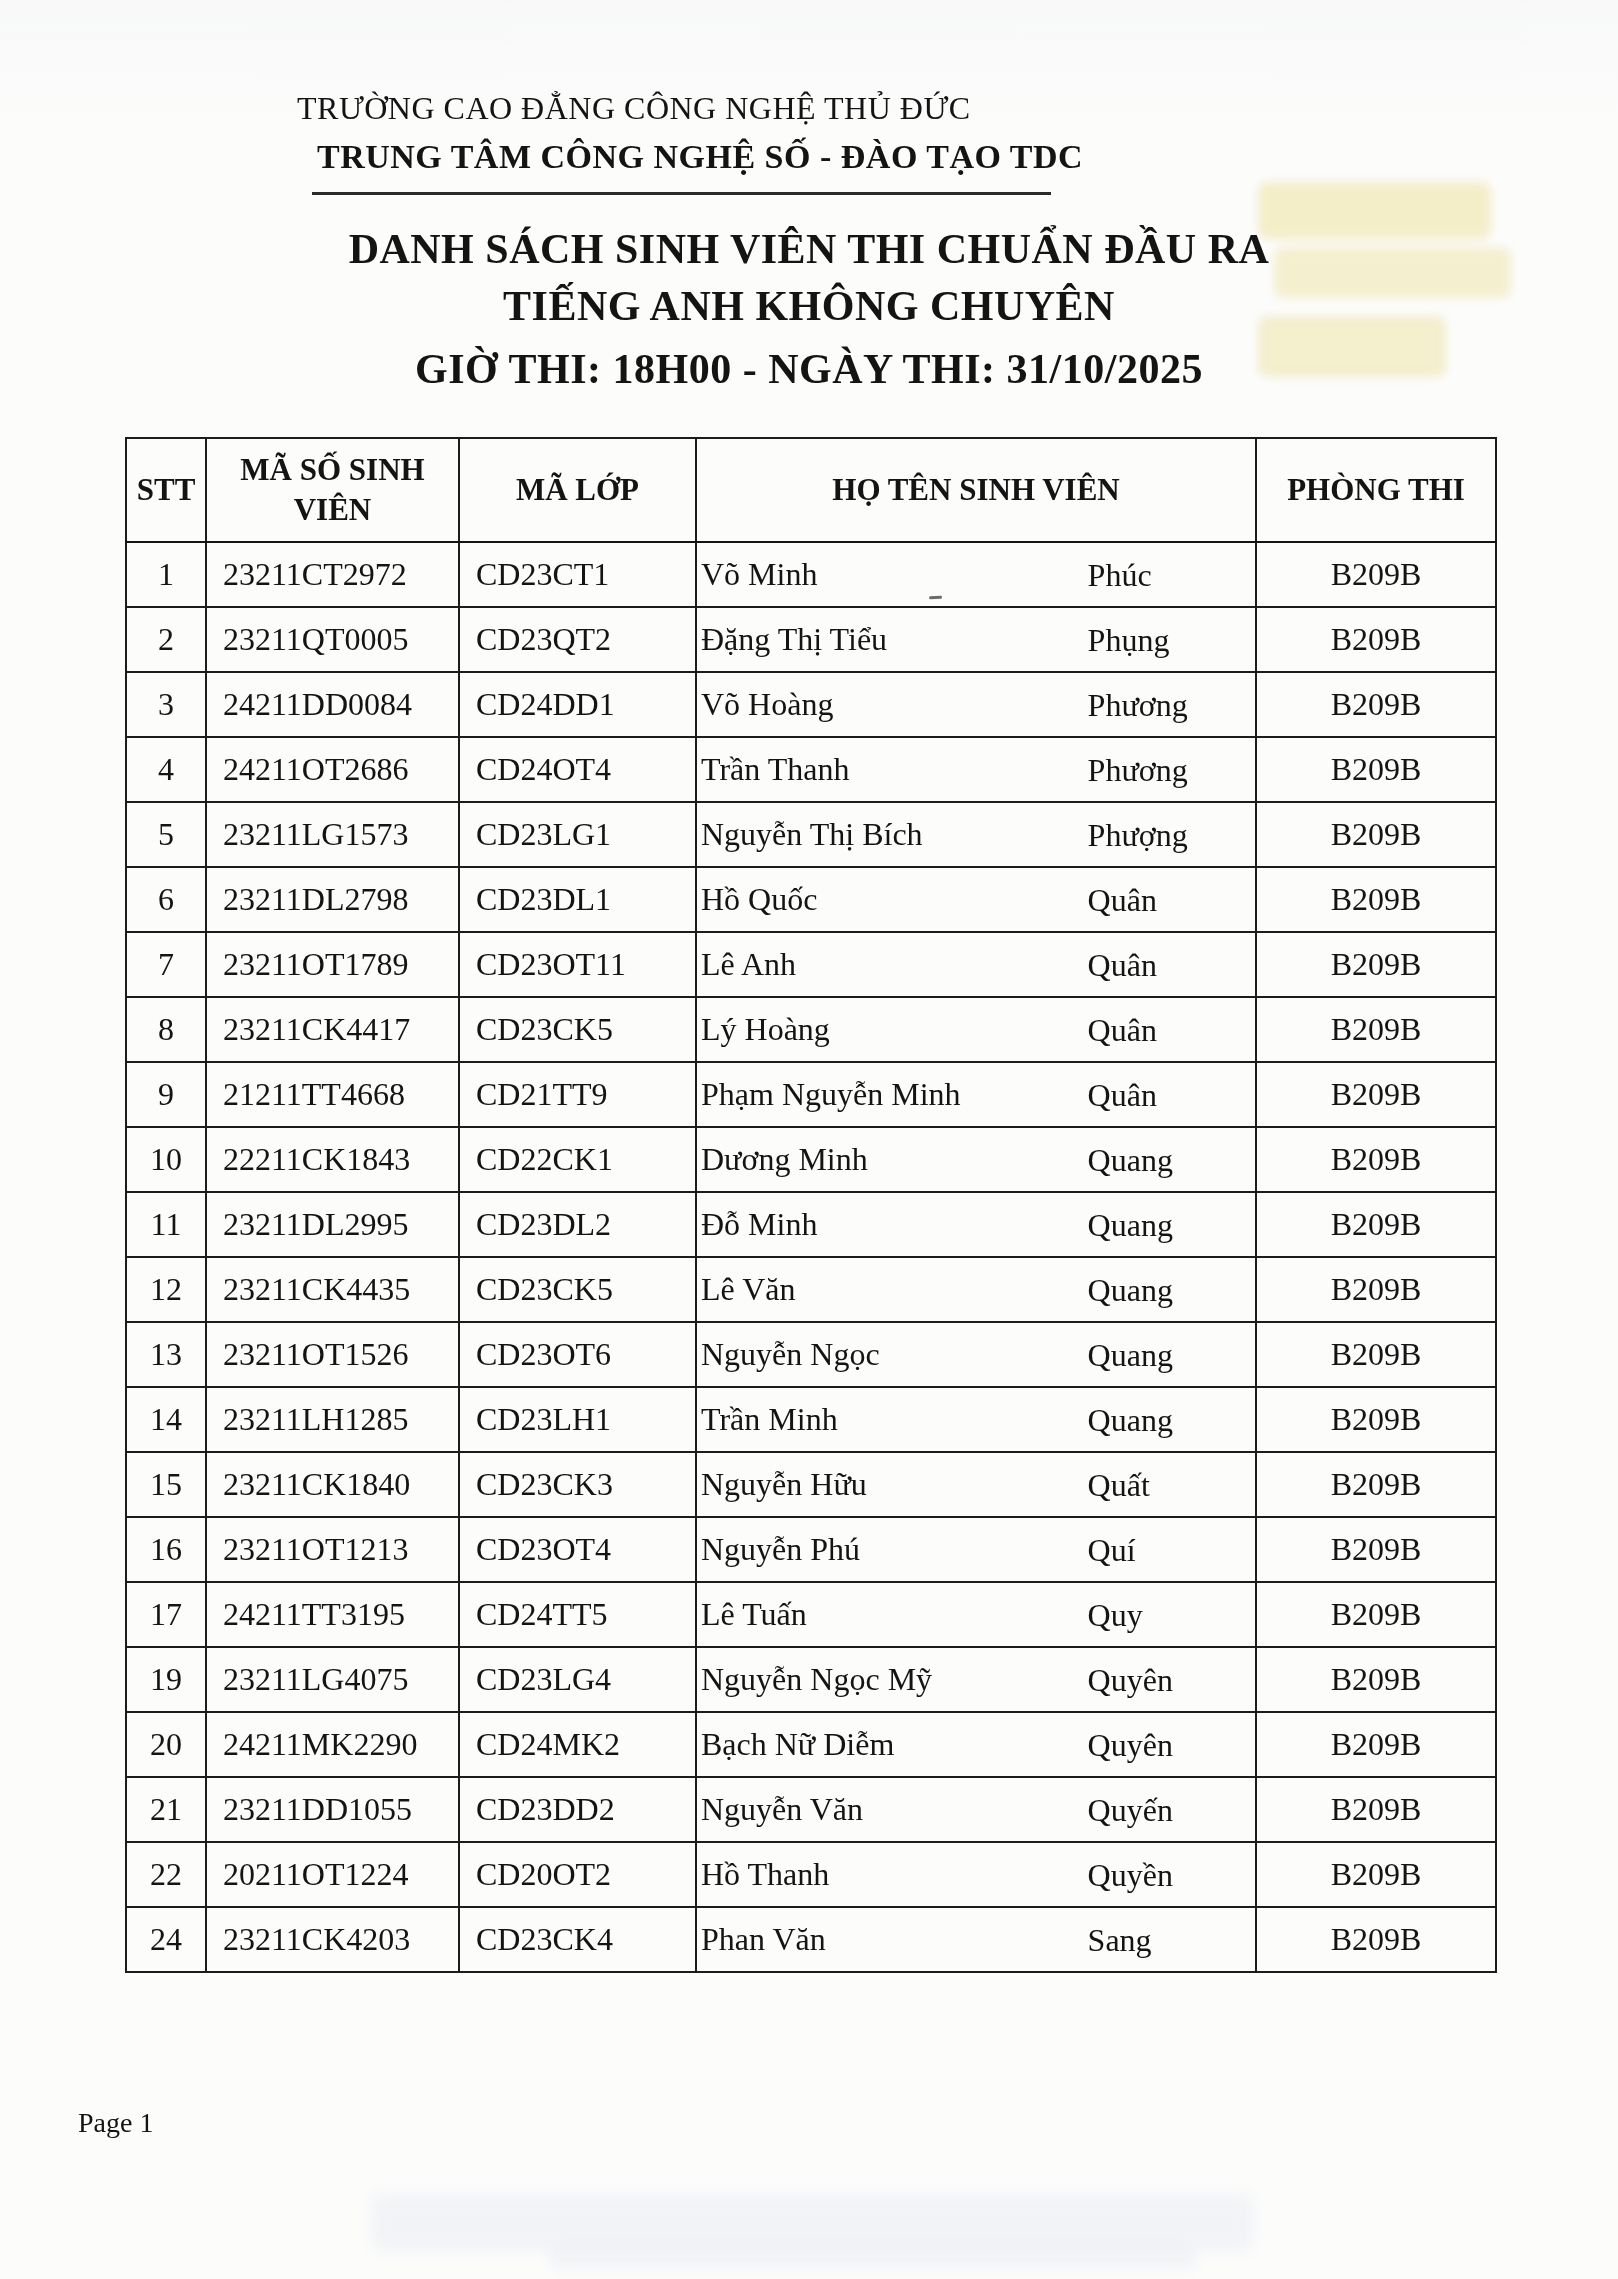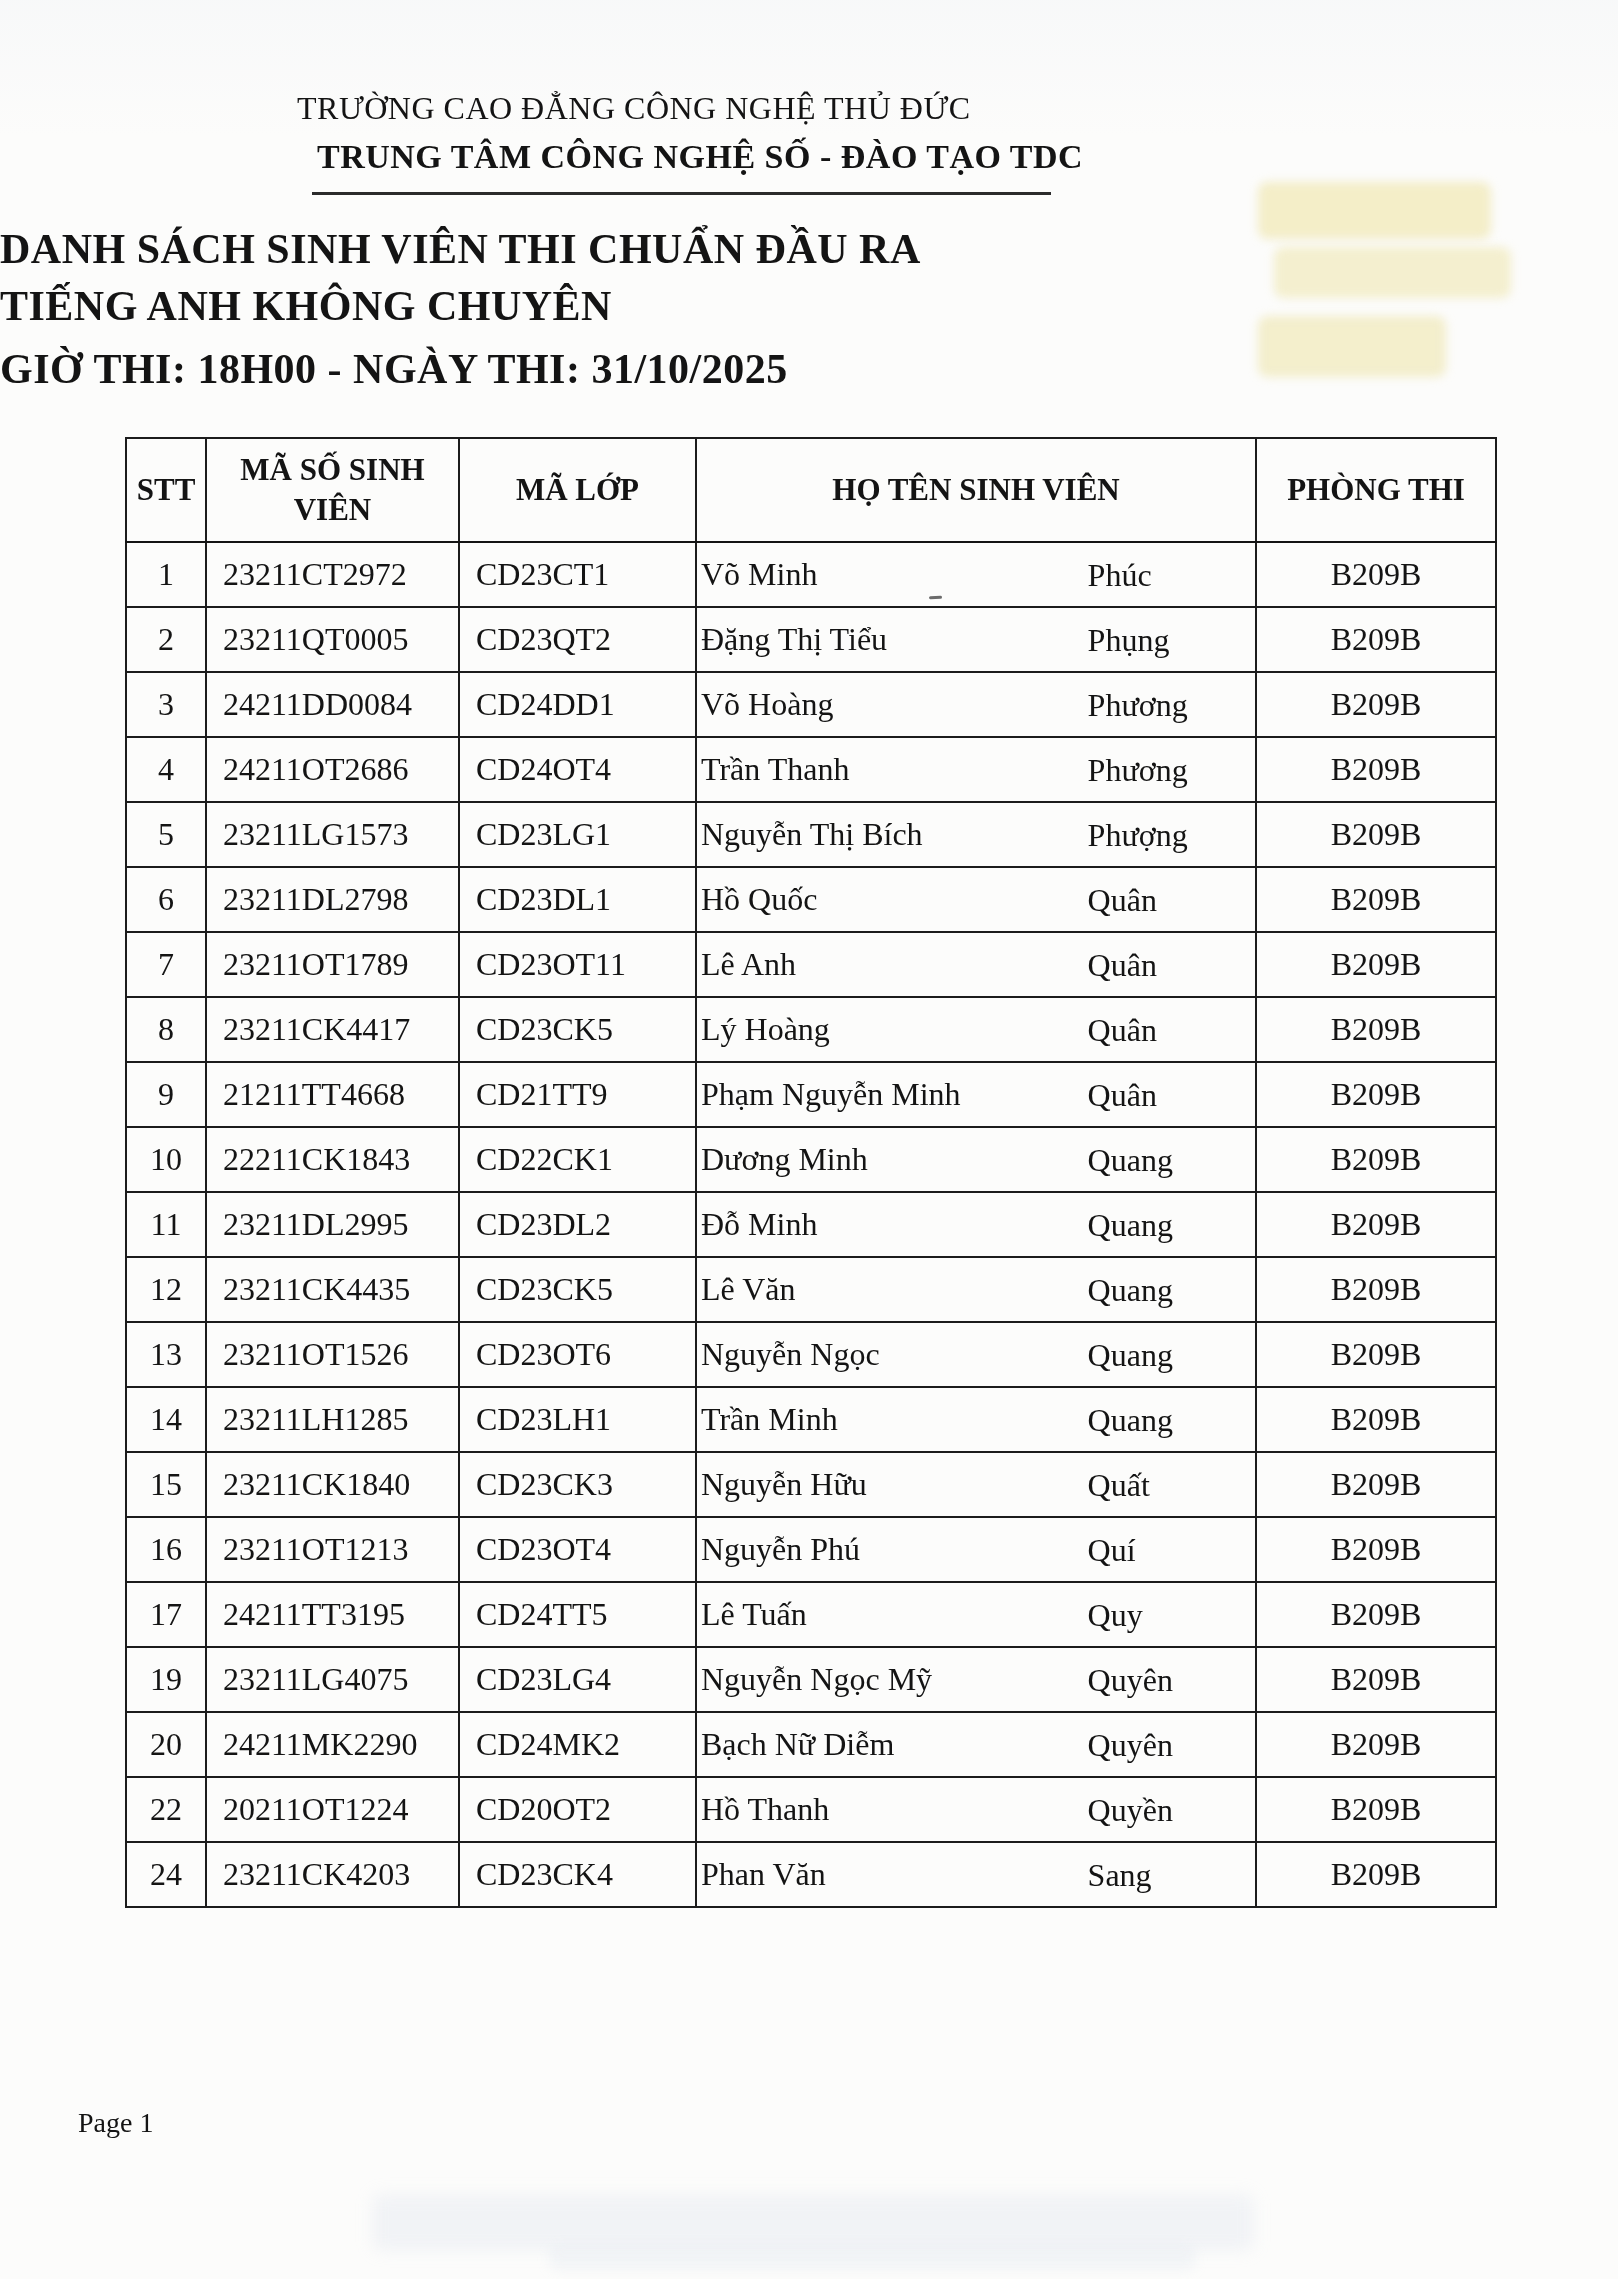--- a/index.html
+++ b/index.html
@@ -28,21 +28,21 @@
     font-size: 34px; font-weight: bold; letter-spacing: 0.5px; white-space: nowrap; margin-left: 43px;
   }
   .org-underline {
     position: absolute; left: 312px; top: 192px; width: 739px; height: 2.9px;
     background: #2b2b2b;
   }
 
   
   .doc-title {
     position: absolute; left: 0; right: 0;
-    text-align: left; font-size: 42px; font-weight: bold;
+    text-align: center; font-size: 42px; font-weight: bold;
     letter-spacing: 0.5px; white-space: nowrap;
   }
   .t1 { top: 225px; }
   .t2 { top: 282px; }
   .t3 { top: 345px; }
 
   
   table.exam-table {
     position: absolute; left: 125px; top: 437px; width: 1370px;
     border-collapse: collapse; table-layout: fixed;
@@ -255,20 +255,27 @@
           <td class="cell-c">B209B</td>
         </tr>
         <tr>
           <td class="cell-c">20</td>
           <td class="cell-l">24211MK2290</td>
           <td class="cell-l">CD24MK2</td>
           <td class="name-cell"><span class="family">Bạch Nữ Diễm</span><span class="given">Quyên</span></td>
           <td class="cell-c">B209B</td>
         </tr>
         <tr>
+          <td class="cell-c">21</td>
+          <td class="cell-l">23211DD1055</td>
+          <td class="cell-l">CD23DD2</td>
+          <td class="name-cell"><span class="family">Nguyễn Văn</span><span class="given">Quyến</span></td>
+          <td class="cell-c">B209B</td>
+        </tr>
+        <tr>
           <td class="cell-c">22</td>
           <td class="cell-l">20211OT1224</td>
           <td class="cell-l">CD20OT2</td>
           <td class="name-cell"><span class="family">Hồ Thanh</span><span class="given">Quyền</span></td>
           <td class="cell-c">B209B</td>
         </tr>
         <tr>
           <td class="cell-c">24</td>
           <td class="cell-l">23211CK4203</td>
           <td class="cell-l">CD23CK4</td>

